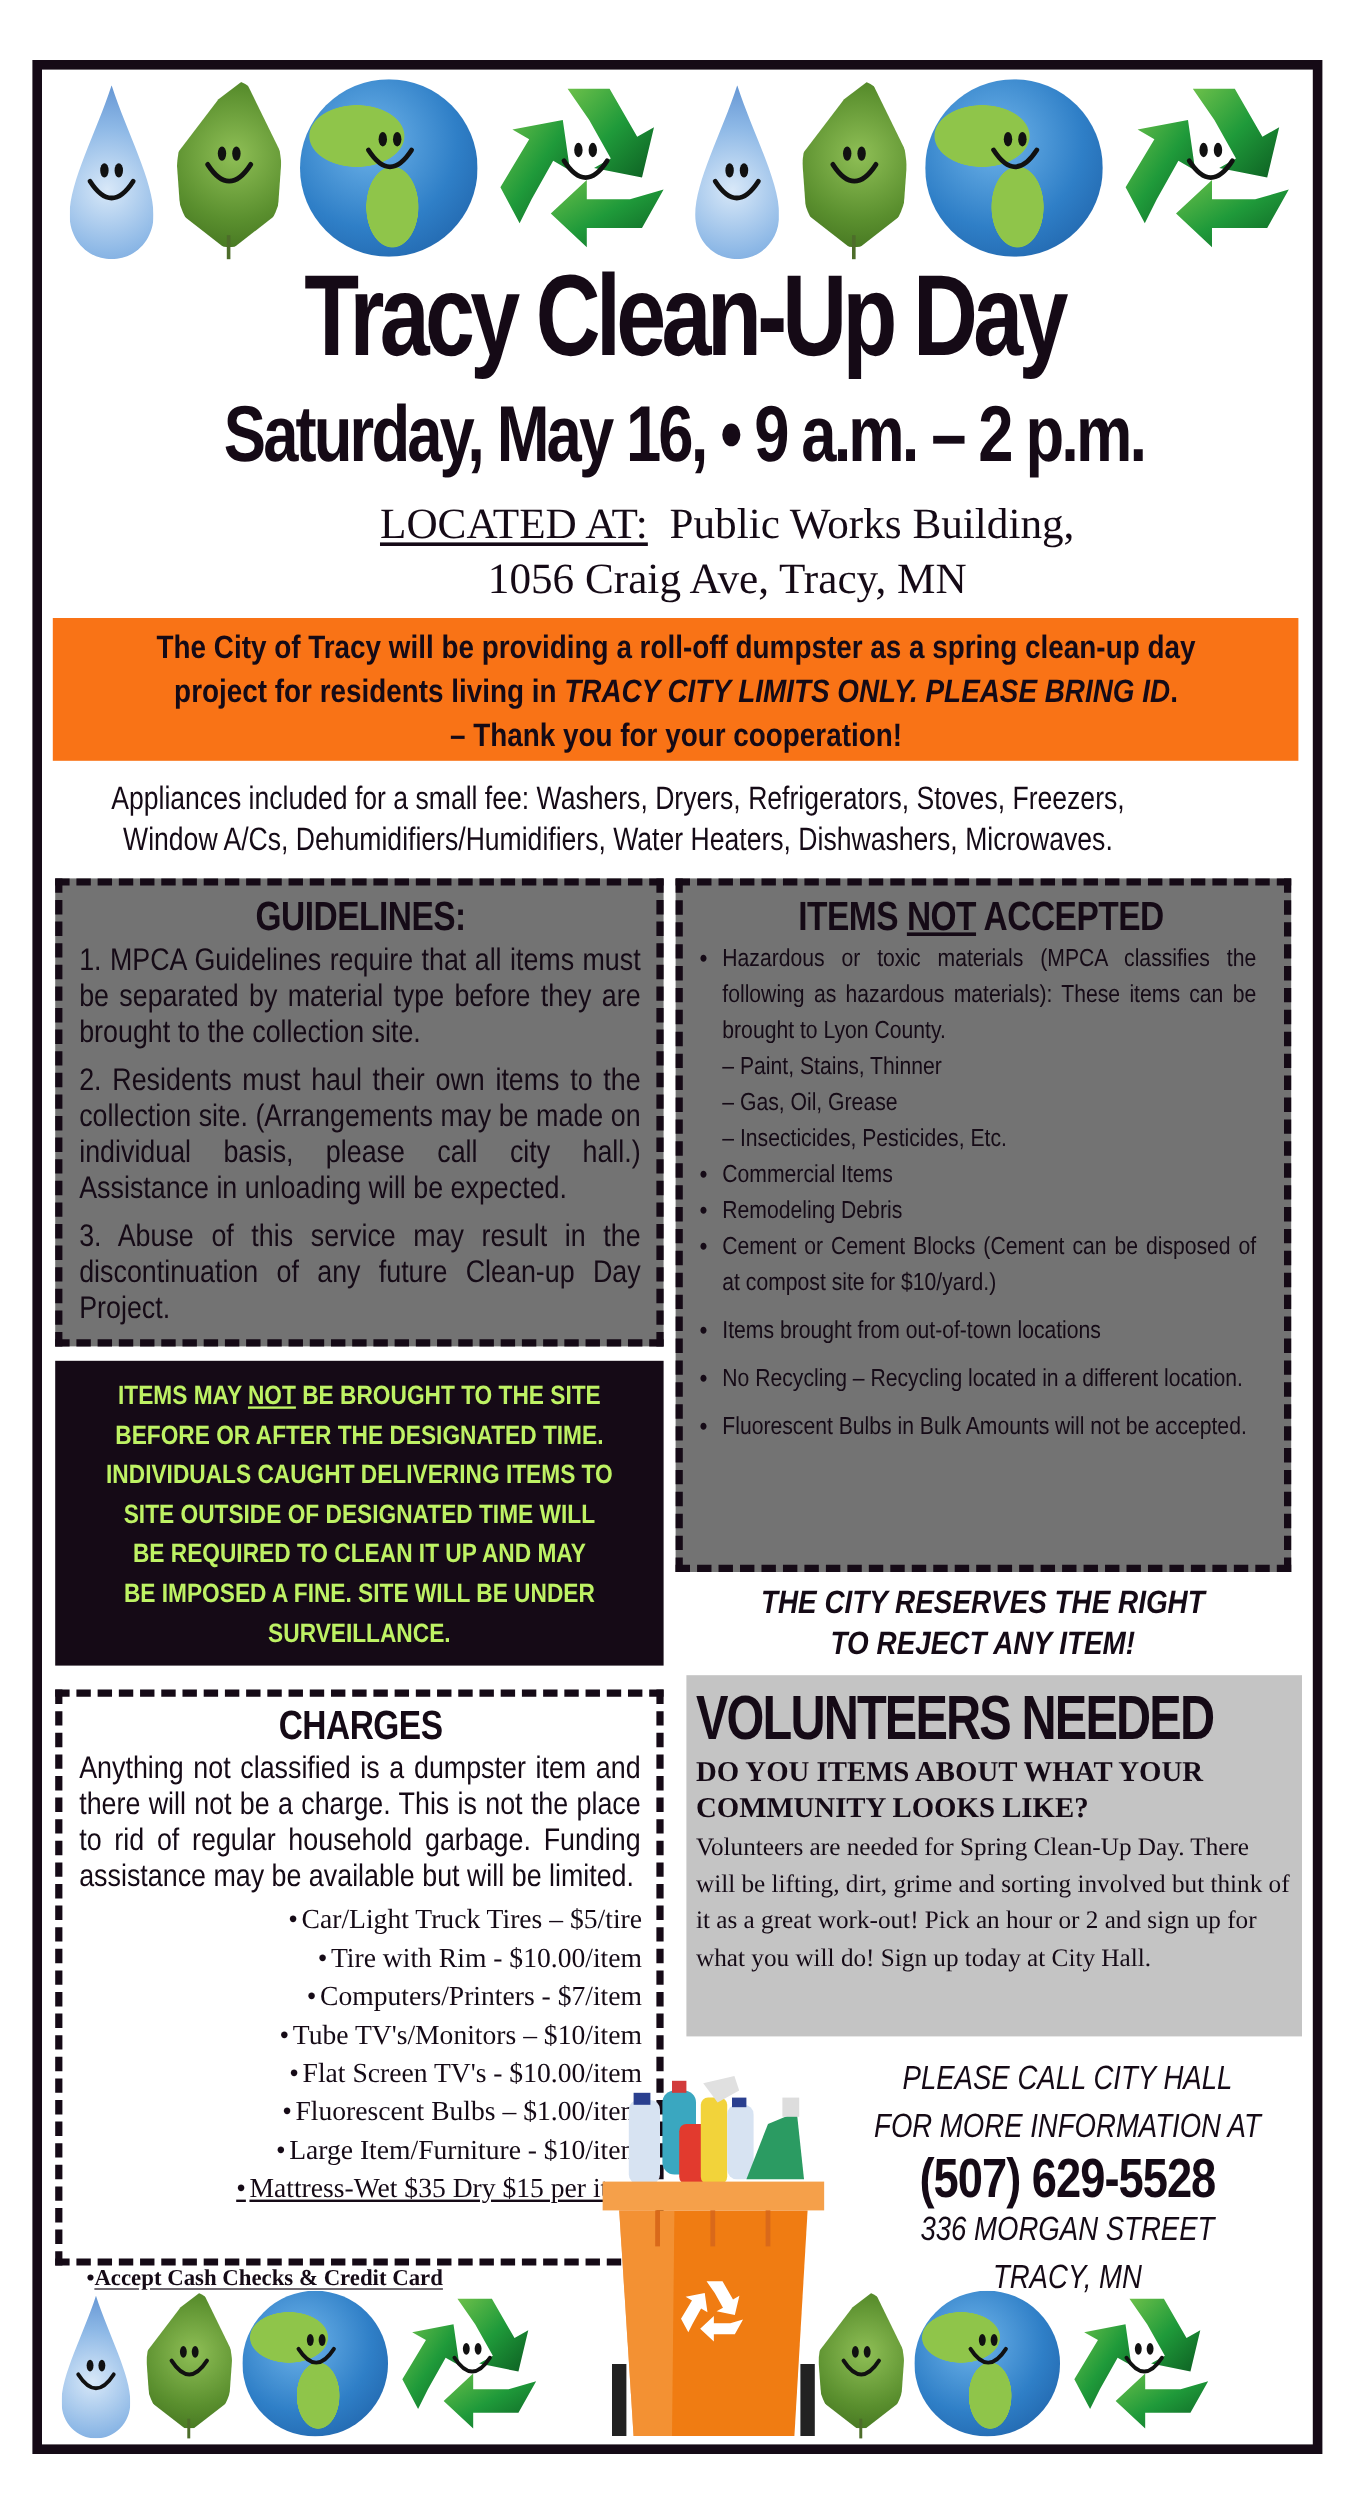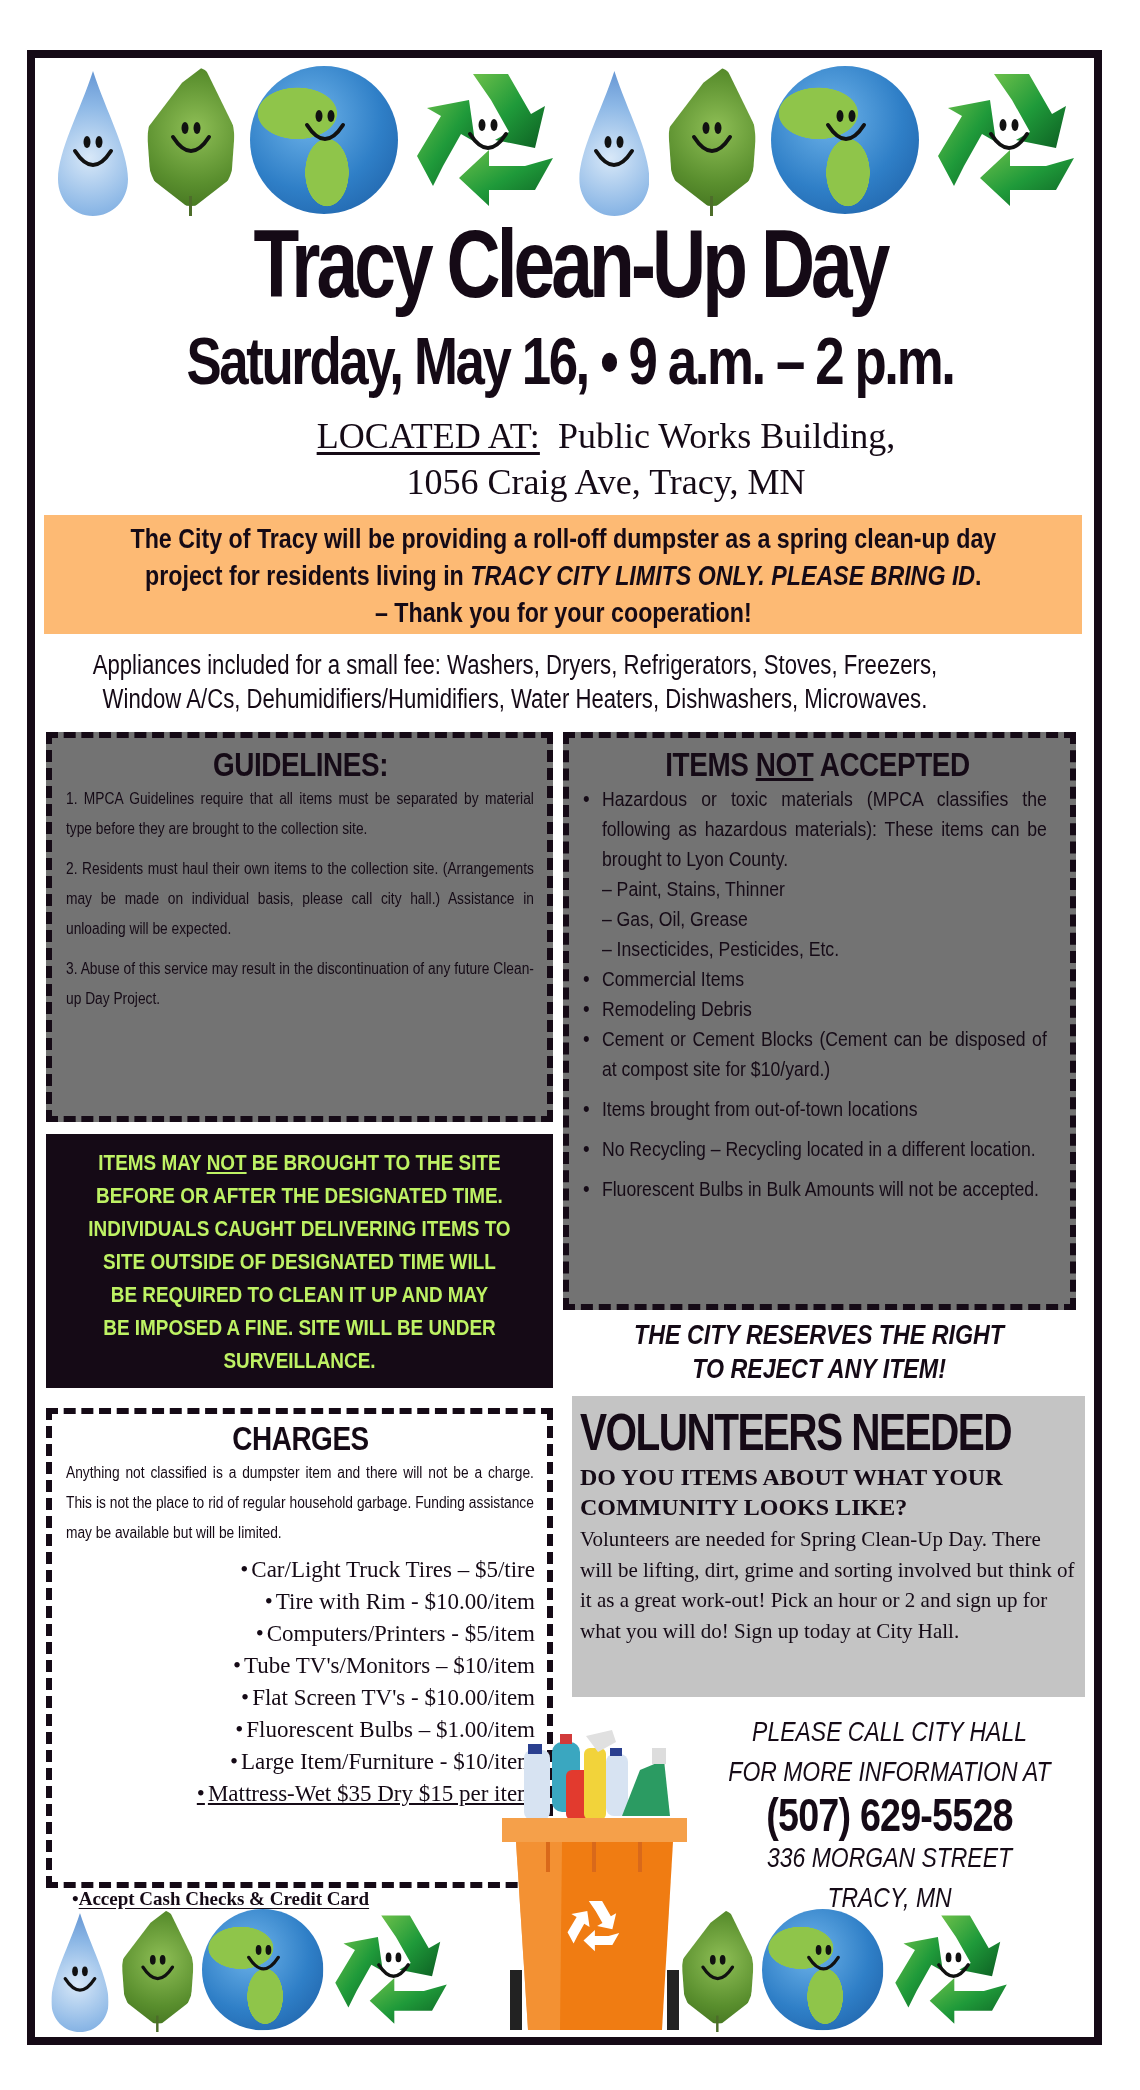--- a/index.html
+++ b/index.html
@@ -26,26 +26,26 @@
        radial-gradient(circle at 40% 35%, #6fb4ea 0%, #2f7fc7 55%, #1b5aa0 100%); }
   .recy { width:150px; height:150px; }
   .recy .shape { position:absolute; left:0; top:0; width:150px; height:150px; }
   .bin { position:absolute; left:502px; top:1730px; width:185px; height:305px; }
   
   .dbox { position:absolute; border:6px dashed #150a16; background:#737373; box-sizing:border-box; }
   h1.title { position:absolute; left:0; width:1140px; top:214px; margin:0; text-align:center; font-size:96px; font-weight:bold; letter-spacing:-5px; line-height:100px; transform:scaleX(0.78); transform-origin:center; }
   .dateline { position:absolute; left:0; width:1140px; top:325px; text-align:center; font-size:66px; font-weight:bold; letter-spacing:-3px; line-height:72px; transform:scaleX(0.8); transform-origin:center; }
   .located { position:absolute; left:0; width:1140px; top:414px; text-align:center; font-family:"Liberation Serif", serif; font-size:36px; line-height:44px;margin-left:36px; }
   .located u { text-decoration:underline; text-underline-offset:4px; }
-  .banner { position:absolute; left:44px; top:515px; width:1038px; height:119px; background:#fdba74; text-align:center; font-weight:bold; font-size:27px; line-height:37px; padding-top:6px; box-sizing:border-box; }
+  .banner { position:absolute; left:44px; top:515px; width:1038px; height:119px; background:#f97316; text-align:center; font-weight:bold; font-size:27px; line-height:37px; padding-top:6px; box-sizing:border-box; }
   .banner .inner { display:inline-block; transform:scaleX(0.86); transform-origin:center; white-space:nowrap; }
   .appliances { position:absolute; left:0; width:970px; top:648px; text-align:center; font-size:27px; line-height:34px; }
   .appliances .inner { display:inline-block; transform:scaleX(0.82); transform-origin:center; white-space:nowrap; }
   .boxhead { font-weight:bold; font-size:34px; text-align:center; line-height:40px; transform:scaleX(0.82); transform-origin:center; letter-spacing:-0.5px; }
-  .para { font-size:16px; line-height:30px; text-align:justify; }
+  .para { font-size:26px; line-height:30px; text-align:justify; }
   .sq { display:inline-block; transform:scaleX(0.86); transform-origin:left top; width:116%; }
   ul.na { list-style:none; margin:0; padding:0; }
   ul.na li { position:relative; padding-left:22px; font-size:20.5px; line-height:30px; text-align:justify; }
   ul.na li::before { content:"\2022"; position:absolute; left:0; top:0; font-size:22px; }
   .sub { padding-left:22px !important; }
   .sub::before { content:"" !important; }
   .notice { position:absolute; left:46px; top:1134px; width:507px; height:254px; background:#150a16; color:#bef264; text-align:center; font-weight:bold; font-size:22px; line-height:33px; padding-top:12px; box-sizing:border-box; }
   .notice .inner { display:inline-block; transform:scaleX(0.86); transform-origin:center; white-space:nowrap; }
   .reserves { position:absolute; left:563px; width:512px; top:1318px; text-align:center; font-weight:bold; font-style:italic; font-size:27px; line-height:34px; }
   .reserves .inner { display:inline-block; transform:scaleX(0.86); transform-origin:center; }
@@ -212,21 +212,21 @@
 </div>
 
 <div class="dbox" style="left:46px; top:1408px; width:507px; height:480px; padding:4px 12px 0 14px; background:transparent;">
   <div class="boxhead">CHARGES</div>
   <div class="para">
     <div class="sq">Anything not classified is a dumpster item and there will not be a charge. This is not the place to rid of regular household garbage. Funding assistance may be available but will be limited.</div>
   </div>
   <ul class="charges">
     <li>Car/Light Truck Tires – $5/tire</li>
     <li>Tire with Rim - $10.00/item</li>
-    <li>Computers/Printers - $5/item</li>
+    <li>Computers/Printers - $7/item</li>
     <li>Tube TV's/Monitors – $10/item</li>
     <li>Flat Screen TV's - $10.00/item</li>
     <li>Fluorescent Bulbs – $1.00/item</li>
     <li>Large Item/Furniture - $10/item</li>
     <li style="text-decoration:underline;">Mattress-Wet $35 Dry $15 per item</li>
   </ul>
 </div>
 <div class="accept">•<span class="t">Accept Cash Checks &amp; Credit Card</span></div>
 
 <div class="vol">

